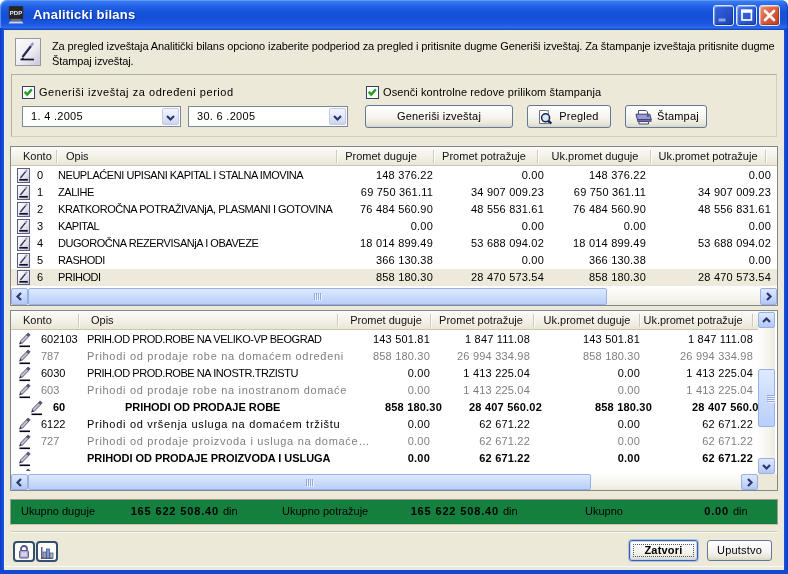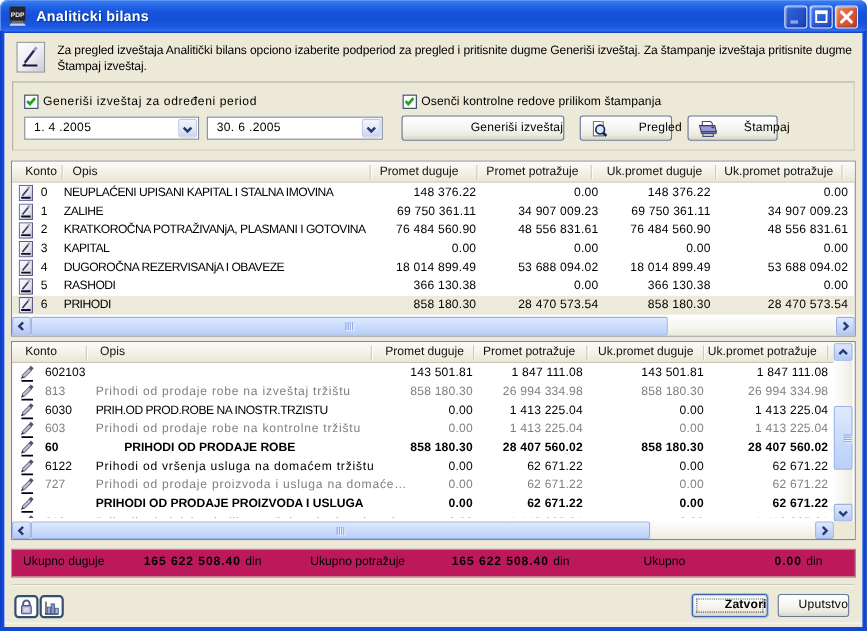--- a/index.html
+++ b/index.html
@@ -46,21 +46,21 @@
 .cblabel { position:absolute; font-size:11px; letter-spacing:0.55px; }
 .combo { position:absolute; height:21px; background:#fff; border:1px solid #7b8a99; }
 .combo .ctext { position:absolute; left:8px; top:3px; font-size:11px; letter-spacing:0.3px; }
 .combo .carr { position:absolute; right:1px; top:1px; bottom:1px; width:17px;
   border:1px solid #c4c9e4; border-radius:2px;
   background:linear-gradient(180deg,#f3f5fd 0%,#e4e8f8 50%,#cdd3ee 100%); }
 .combo .carr svg { position:absolute; left:3px; top:4px; }
 .xpbtn { position:absolute; height:23px; border:1px solid #64789a; border-radius:3px;
   background:linear-gradient(180deg,#ffffff 0%,#f6f5f1 50%,#eceade 80%,#dbd6c5 100%);
   font-size:11px; text-align:center; color:#000; }
-.xpbtn .lbl { position:absolute; width:100%; top:4px; letter-spacing:0.2px;text-align:right; }
+.xpbtn .lbl { position:absolute; width:100%; top:4px; letter-spacing:0.2px; }
 
 
 .grid { position:absolute; left:10px; width:768px; background:#fff;
   border:1px solid #828790; }
 .ghead { position:absolute; left:0px; top:0px; width:766px; height:19px;
   background:linear-gradient(180deg,#fcfbf8 0%,#f2f0e5 60%,#e9e6d5 100%);
   border-bottom:1px solid #c9c5b4; }
 .hsep { position:absolute; top:3px; height:13px; width:1px; background:#cdcaba; box-shadow:1px 0 0 #fdfdfa; }
 .hlabel { position:absolute; top:3px; font-size:11px; color:#111; white-space:nowrap; }
 .grow { position:absolute; left:0px; width:766px; height:17px; font-size:11px; white-space:nowrap; }
@@ -80,21 +80,21 @@
   background:linear-gradient(180deg,#dde8fd 0%,#cbdbfb 45%,#b2c7f6 100%); }
 .sbtn svg { position:absolute; left:3px; top:3px; }
 .sthumb { position:absolute; border:1px solid #98b1ea; border-radius:2px;
   background:linear-gradient(180deg,#dfe9fe 0%,#cedffc 40%,#bacff9 100%); }
 .sthumb i { position:absolute; top:4px; width:1px; height:7px; background:#8fa8e4; box-shadow:1px 1px 0 #eef3fe; }
 .sthumb b { position:absolute; left:4px; height:1px; width:7px; background:#8fa8e4; box-shadow:1px 1px 0 #eef3fe; }
 .strack { position:absolute; background:linear-gradient(180deg,#fdfdfc 0%,#f4f3eb 70%,#ebeadd 100%); }
 .vtrack { position:absolute; background:linear-gradient(90deg,#fdfdfc 0%,#f4f3eb 70%,#ebeadd 100%); }
 
 
-#totals { position:absolute; left:10px; top:499px; width:768px; height:26px; background:#be185d;
+#totals { position:absolute; left:10px; top:499px; width:768px; height:26px; background:#15803d;
   border:1px solid #9d9b8d; border-bottom-color:#c8c5b5; }
 #totals span { position:absolute; top:5px; white-space:nowrap; }
 #totals .bold { letter-spacing:0.85px; }
 #totals .rnum { text-align:right; }
 
 .miniBtn { position:absolute; top:541px; width:22px; height:21px; border:2px solid #32506e;
   border-radius:4px; background:#fdfdfa; }
 .miniBtn svg { position:absolute; left:1px; top:1px; }
 </style>
 </head>
@@ -365,35 +365,36 @@
     <div class="abs" style="left:0;top:20px;width:747px;height:140px;overflow:hidden;">
 <div class="grow u" style="top:0px;">
 <svg class="pg" width="14" height="17" viewBox="0 0 14 17">
 <line x1="3" y1="11.5" x2="9.8" y2="4.6" stroke="#62627e" stroke-width="3.6"></line>
 <line x1="3.2" y1="11.2" x2="9.6" y2="4.8" stroke="#c0c0d2" stroke-width="2"></line>
 <line x1="9.3" y1="5" x2="11.3" y2="2.6" stroke="#55556e" stroke-width="3.4"></line>
 <path d="M2.2 10.6 L1 13.5 L4 12.4 Z" fill="#26263e"></path>
 <line x1="1.5" y1="15.3" x2="12" y2="15.3" stroke="#000018" stroke-width="1.6"></line>
 </svg>
 <div class="kon" style="left:30px;">602103</div>
+<div class="ops" style="left:76px;">PRIH.OD PROD.ROBE NA VELIKO-VP BEOGRAD</div>
 <div class="num" style="left:289px;width:130px;">143 501.81</div>
 <div class="num" style="left:389px;width:130px;">1 847 111.08</div>
 <div class="num" style="left:499px;width:130px;">143 501.81</div>
 <div class="num" style="left:612px;width:130px;">1 847 111.08</div>
 </div>
 <div class="grow lc gray" style="top:17px;">
 <svg class="pg" width="14" height="17" viewBox="0 0 14 17">
 <line x1="3" y1="11.5" x2="9.8" y2="4.6" stroke="#62627e" stroke-width="3.6"></line>
 <line x1="3.2" y1="11.2" x2="9.6" y2="4.8" stroke="#c0c0d2" stroke-width="2"></line>
 <line x1="9.3" y1="5" x2="11.3" y2="2.6" stroke="#55556e" stroke-width="3.4"></line>
 <path d="M2.2 10.6 L1 13.5 L4 12.4 Z" fill="#26263e"></path>
 <line x1="1.5" y1="15.3" x2="12" y2="15.3" stroke="#000018" stroke-width="1.6"></line>
 </svg>
-<div class="kon" style="left:30px;">813</div>
-<div class="ops" style="left:76px;">Prihodi od prodaje robe na izveštaj tržištu</div>
+<div class="kon" style="left:30px;">787</div>
+<div class="ops" style="left:76px;">Prihodi od prodaje robe na domaćem određeni</div>
 <div class="num" style="left:289px;width:130px;">858 180.30</div>
 <div class="num" style="left:389px;width:130px;">26 994 334.98</div>
 <div class="num" style="left:499px;width:130px;">858 180.30</div>
 <div class="num" style="left:612px;width:130px;">26 994 334.98</div>
 </div>
 <div class="grow u" style="top:34px;">
 <svg class="pg" width="14" height="17" viewBox="0 0 14 17">
 <line x1="3" y1="11.5" x2="9.8" y2="4.6" stroke="#62627e" stroke-width="3.6"></line>
 <line x1="3.2" y1="11.2" x2="9.6" y2="4.8" stroke="#c0c0d2" stroke-width="2"></line>
 <line x1="9.3" y1="5" x2="11.3" y2="2.6" stroke="#55556e" stroke-width="3.4"></line>
@@ -409,27 +410,27 @@
 </div>
 <div class="grow lc gray" style="top:51px;">
 <svg class="pg" width="14" height="17" viewBox="0 0 14 17">
 <line x1="3" y1="11.5" x2="9.8" y2="4.6" stroke="#62627e" stroke-width="3.6"></line>
 <line x1="3.2" y1="11.2" x2="9.6" y2="4.8" stroke="#c0c0d2" stroke-width="2"></line>
 <line x1="9.3" y1="5" x2="11.3" y2="2.6" stroke="#55556e" stroke-width="3.4"></line>
 <path d="M2.2 10.6 L1 13.5 L4 12.4 Z" fill="#26263e"></path>
 <line x1="1.5" y1="15.3" x2="12" y2="15.3" stroke="#000018" stroke-width="1.6"></line>
 </svg>
 <div class="kon" style="left:30px;">603</div>
-<div class="ops" style="left:76px;">Prihodi od prodaje robe na kontrolne tržištu</div>
+<div class="ops" style="left:76px;">Prihodi od prodaje robe na inostranom domaće</div>
 <div class="num" style="left:289px;width:130px;">0.00</div>
 <div class="num" style="left:389px;width:130px;">1 413 225.04</div>
 <div class="num" style="left:499px;width:130px;">0.00</div>
 <div class="num" style="left:612px;width:130px;">1 413 225.04</div>
 </div>
-<div class="grow u bold" style="top:68px;">
+<div class="grow u bold" style="top:68px;margin-left:12px;">
 <svg class="pg" width="14" height="17" viewBox="0 0 14 17">
 <line x1="3" y1="11.5" x2="9.8" y2="4.6" stroke="#62627e" stroke-width="3.6"></line>
 <line x1="3.2" y1="11.2" x2="9.6" y2="4.8" stroke="#c0c0d2" stroke-width="2"></line>
 <line x1="9.3" y1="5" x2="11.3" y2="2.6" stroke="#55556e" stroke-width="3.4"></line>
 <path d="M2.2 10.6 L1 13.5 L4 12.4 Z" fill="#26263e"></path>
 <line x1="1.5" y1="15.3" x2="12" y2="15.3" stroke="#000018" stroke-width="1.6"></line>
 </svg>
 <div class="kon" style="left:30px;">60</div>
 <div class="ops" style="left:76px;padding-left:26px;">PRIHODI OD PRODAJE ROBE</div>
 <div class="num" style="left:289px;width:130px;">858 180.30</div>

